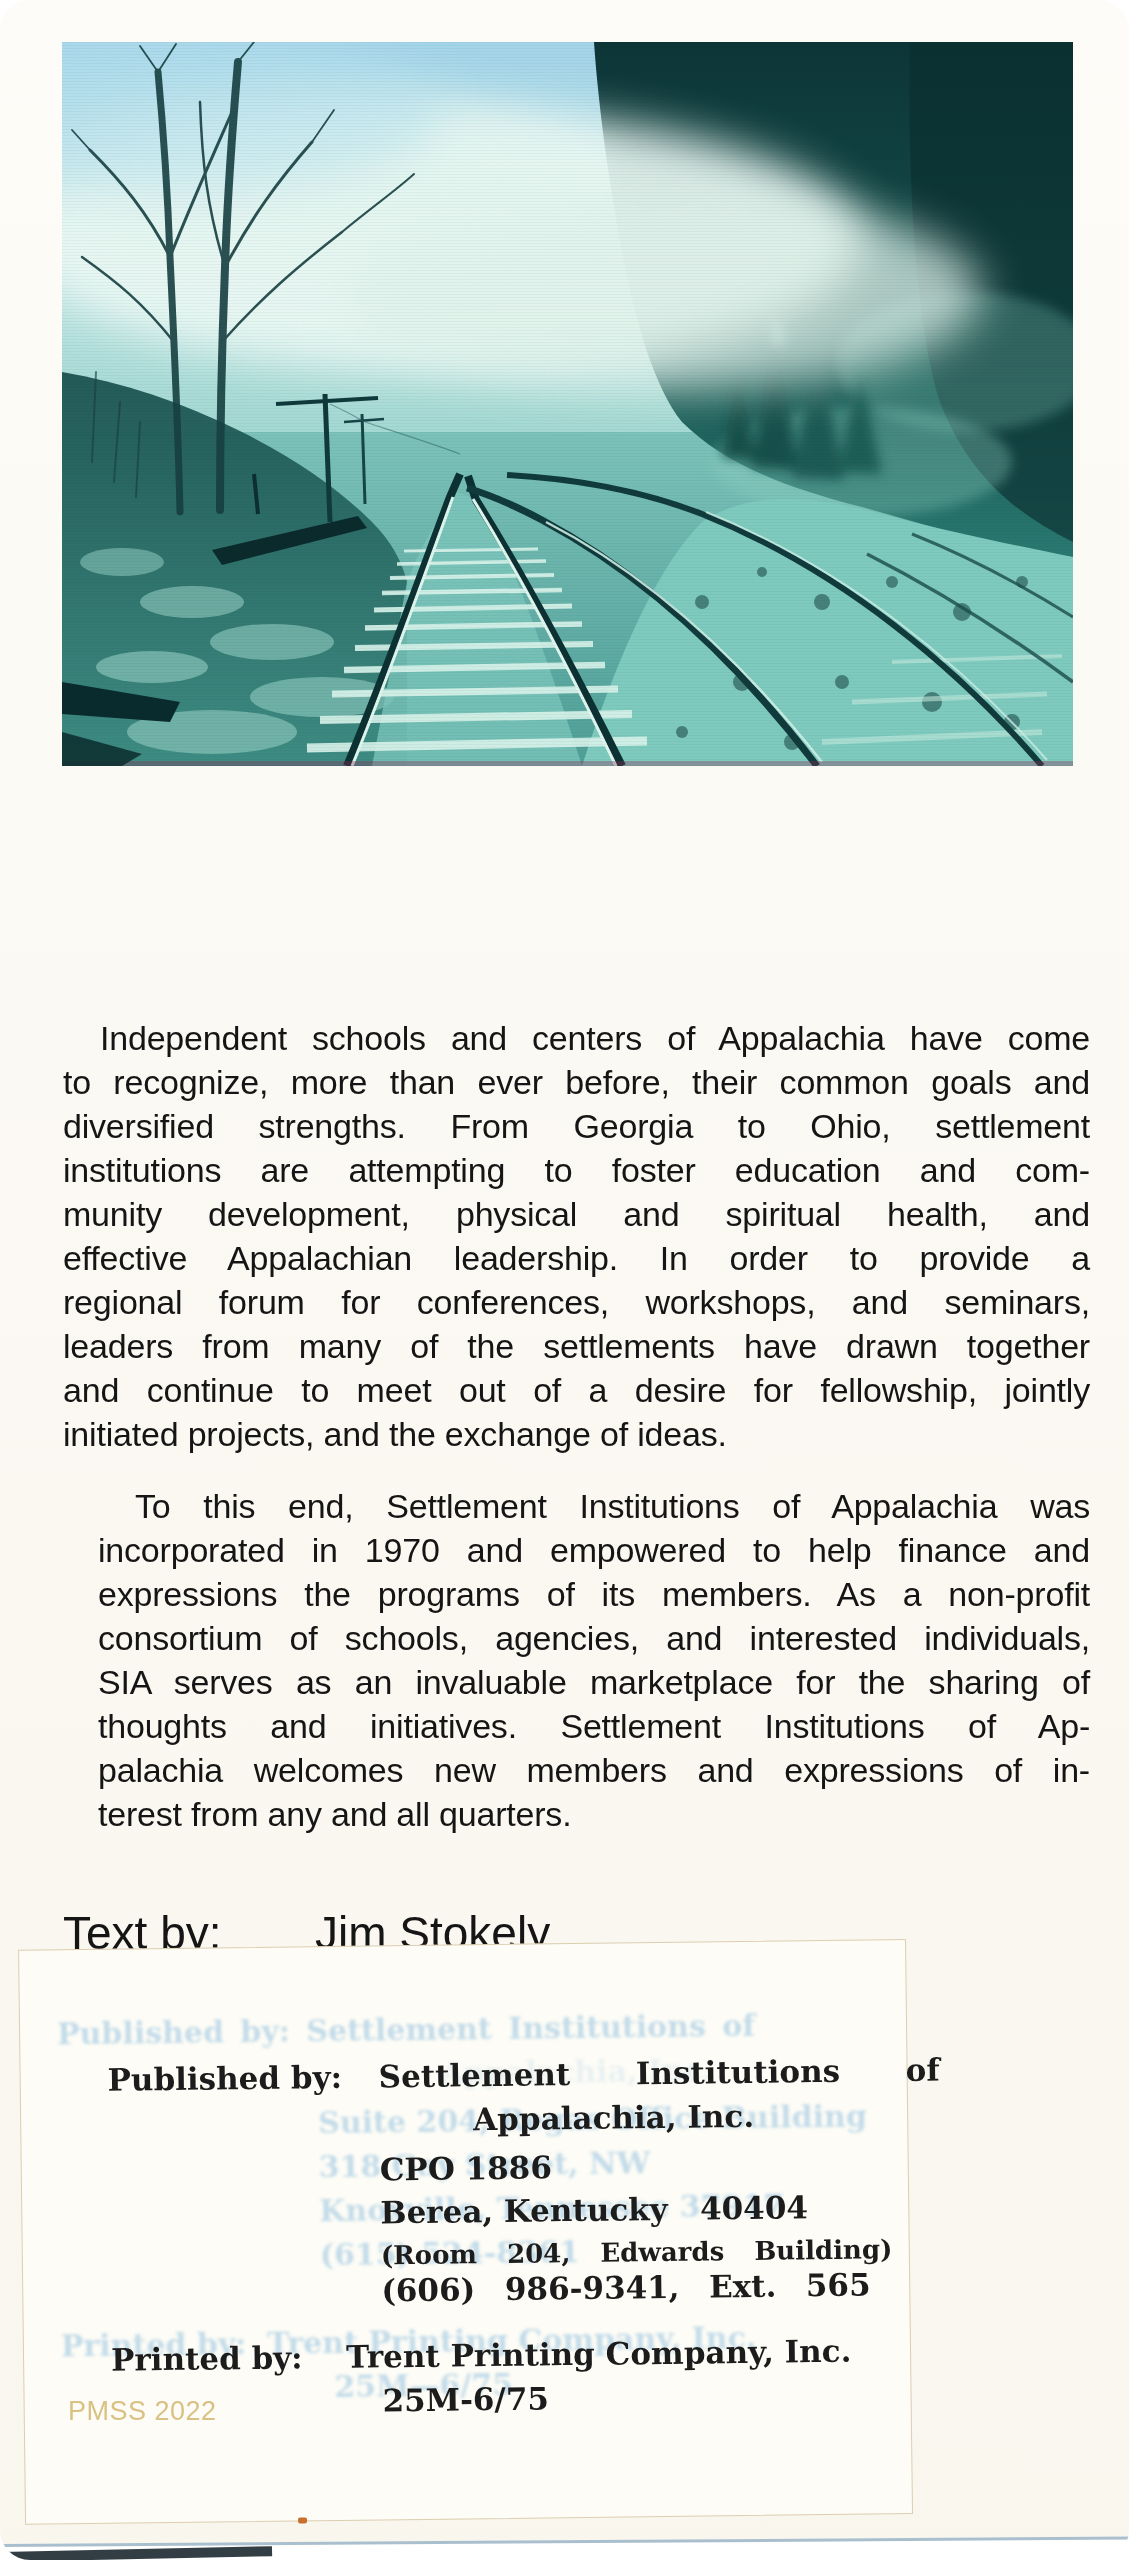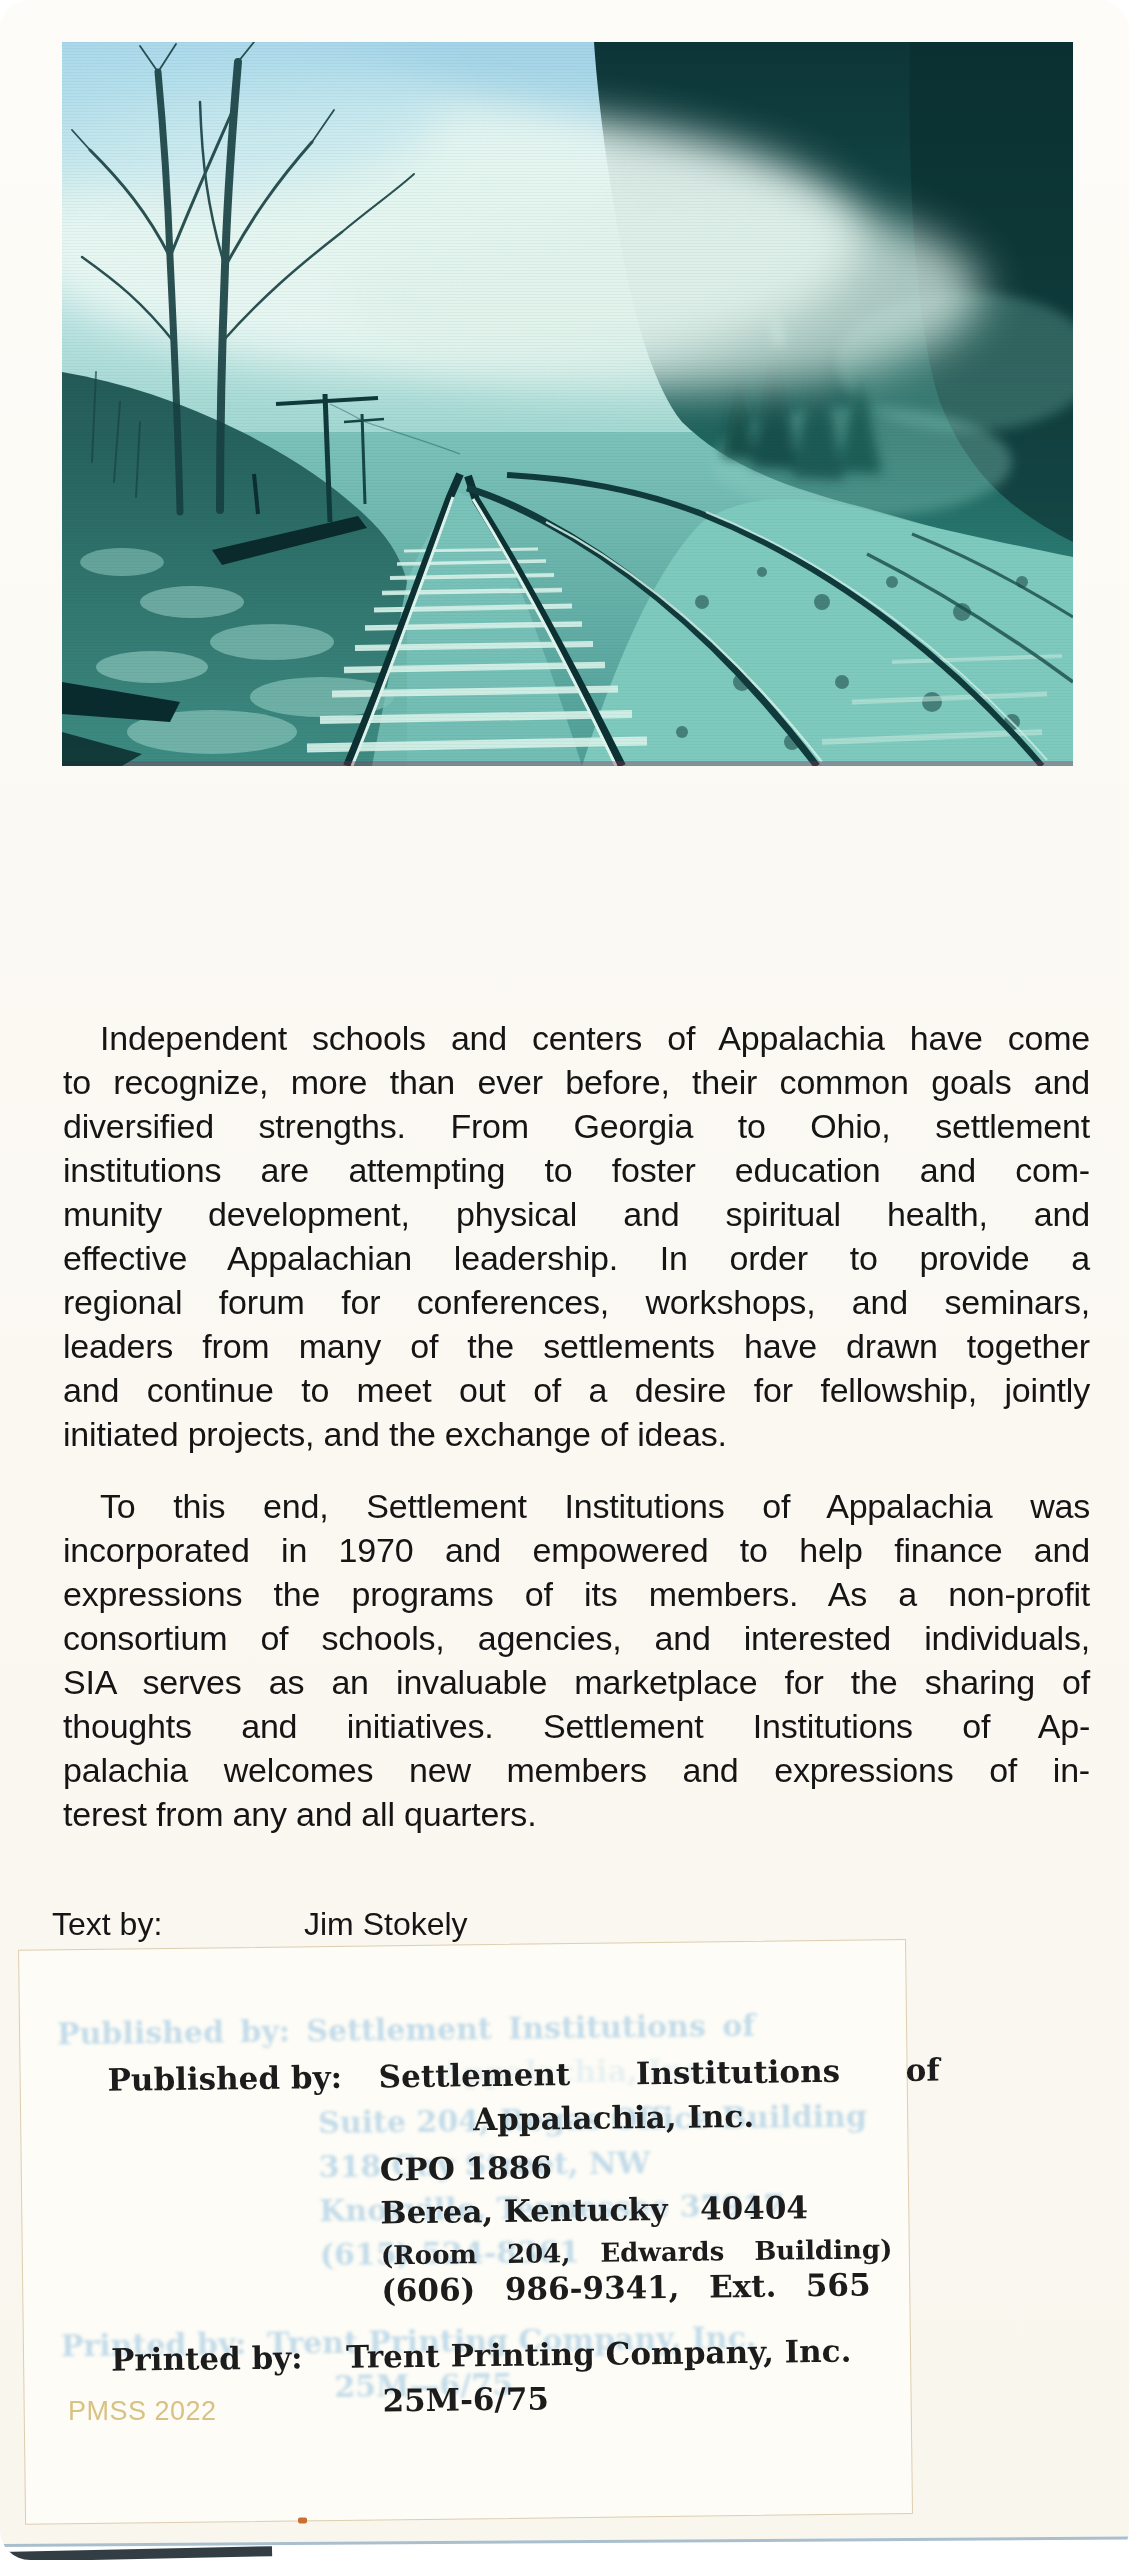--- a/index.html
+++ b/index.html
@@ -10,28 +10,28 @@
 
   
   .photo{position:absolute;left:62px;top:42px;width:1011px;height:724px;background:#9fd6d2;}
   .photo svg{display:block;width:100%;height:100%;}
   .photo::after{content:"";position:absolute;inset:0;pointer-events:none;
         background:repeating-linear-gradient(0deg,rgba(0,45,45,.045) 0 1px,transparent 1px 3px);}
 
   
   .bodytext{position:absolute;left:63px;top:1016px;width:1027px;color:#151515;
         font-size:34px;line-height:44px;letter-spacing:-0.2px;}
-  .para+.para{margin-top:28px;}
+  .para+.para{margin-top:28px;margin-left:35px;}
   .pl{text-align:justify;text-align-last:justify;}
   .para .pl:first-child{padding-left:37px;}
   .para .pl:last-child{text-align:right;text-align-last:left;}
 
   
-  .credits{position:absolute;left:52px;top:1906px;width:900px;height:44px;
-        font-size:32px;color:#151515;}
+  .credits{position:absolute;left:63px;top:1906px;width:900px;height:44px;
+        font-size:46px;color:#151515;}
   .credits .cv{position:absolute;left:252px;top:0;}
 
   
   .label{position:absolute;left:18px;top:1939px;width:886px;height:573px;
         background:#fdfcf6;border:1px solid rgba(193,168,118,.55);
         transform:rotate(-0.7deg);transform-origin:100% 0;
         font-family:"DejaVu Serif","Liberation Serif",serif;font-weight:700;color:#1c1c1c;}
   .lrow{position:absolute;font-size:31px;white-space:pre;}
   #lbl-pub-label{left:87px;top:112px;}
   #lbl-pub-org1{left:358px;top:112px;word-spacing:22px;}

